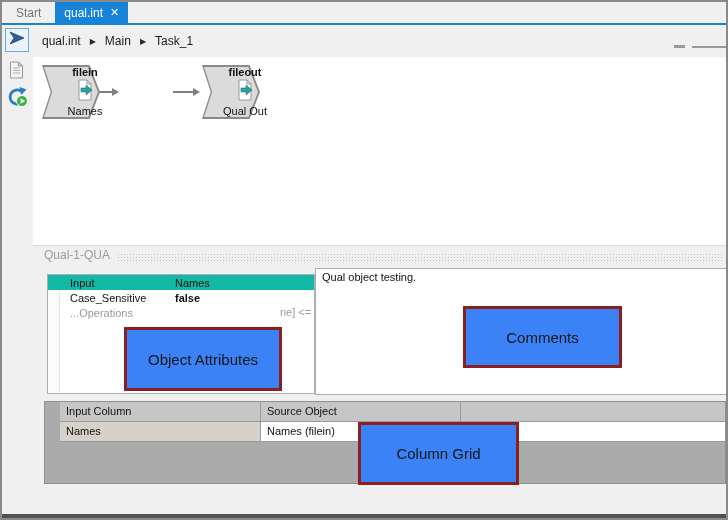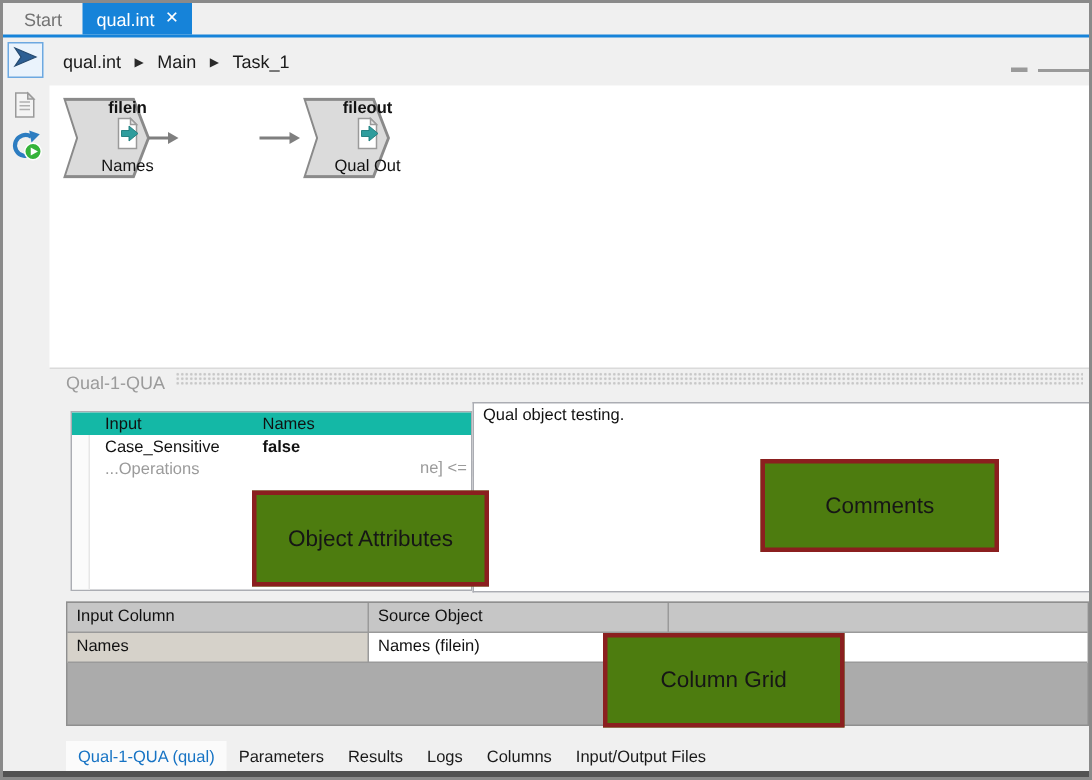--- a/index.html
+++ b/index.html
@@ -32,42 +32,42 @@
     clip-path:polygon(0 0,82% 0,100% 50%,82% 100%,0 100%,15% 50%);}
   .chev .shape-inner{position:absolute;inset:2px;background:#dbdbdb;
     clip-path:polygon(0 0,82% 0,100% 50%,82% 100%,0 100%,15% 50%);}
   .chev .node-title,.chev .node-label,.chev .node-ic{position:relative;z-index:1;margin-left:28px;}
   .node-qual{left:119px;top:66px;width:52px;height:48px;background:#dbdbdb;border:1px solid #8a8a8a;}
   .selection{position:absolute;left:-6px;top:-6px;right:-6px;bottom:-6px;border:2px dashed #57a8f5;}
   .conn-line{position:absolute;height:2px;background:#7f7f7f;}
   .conn-head{position:absolute;width:0;height:0;border-top:4px solid transparent;border-bottom:4px solid transparent;border-left:7px solid #7f7f7f;}
 
   
-  .section-hdr{position:absolute;left:42px;top:246px;right:4px;height:14px;display:flex;align-items:flex-start;font-size:12px;color:#9b9b9b;}
+  .section-hdr{position:absolute;left:42px;top:246px;right:4px;height:14px;display:flex;align-items:flex-end;font-size:12px;color:#9b9b9b;}
   .dots{flex:1;height:9px;margin-left:7px;background-image:radial-gradient(circle,#c6c6c6 0.8px,transparent 0.9px);background-size:3px 3px;}
 
   
   .attrs{position:absolute;left:45px;top:272px;width:268px;height:120px;box-sizing:border-box;background:#fff;border:1px solid #abadb3;}
   .attr-gutter{position:absolute;left:0;top:0;bottom:0;width:11px;background:#fbfbfb;border-right:1px solid #e7e7e7;}
   .arow{position:relative;display:flex;height:15px;align-items:center;padding-left:22px;font-size:11px;color:#111;}
   .arow .aname{width:105px;}
   .arow.hl{background:#14b8a6;}
   .arow.dim{color:#9b9b9b;}
   .arow .afrag{position:absolute;left:232px;top:1px;color:#9b9b9b;white-space:nowrap;}
   .bold{font-weight:bold;}
 
   
   .comments{position:absolute;left:313px;top:266px;right:0;height:127px;box-sizing:border-box;background:#fff;border:1px solid #abadb3;border-right:none;padding:2px 6px;font-size:11px;color:#111;}
 
   
-  .callout{position:absolute;z-index:10;background:#4d7c0f;border:3px solid #8b1f1f;display:flex;align-items:center;justify-content:center;font-size:15px;color:#161616;margin-left:44px;}
+  .callout{position:absolute;z-index:10;background:#3b82f6;border:3px solid #8b1f1f;display:flex;align-items:center;justify-content:center;font-size:15px;color:#161616;}
 
   
   .grid{position:absolute;left:42px;top:399px;right:0;height:83px;box-sizing:border-box;background:#ababab;border:1px solid #8f8f8f;}
-  .grow{display:flex;height:20px;font-size:11px;color:#111;}
+  .grow{display:flex;height:20px;font-size:11px;color:#111;padding-left:15px;}
   .gcell{box-sizing:border-box;padding:3px 6px;border-right:1px solid #9a9a9a;border-bottom:1px solid #9a9a9a;overflow:hidden;white-space:nowrap;}
   .ghead .gcell{background:#c6c6c6;}
   .gc1{width:201px;}
   .gc2{width:200px;}
   .gc3{flex:1;border-right:none;}
   .gdata .gc1{background:#d6d2ca;}
   .gdata .gc2,.gdata .gc3{background:#fff;}
 
   
   .btabs{position:absolute;left:0;right:0;top:492px;height:22px;display:flex;align-items:stretch;padding-left:42px;background:#f0f0f0;font-size:11px;color:#1a1a1a;}
@@ -202,35 +202,15 @@
       <div class="gcell gc2">Source Object</div>
       <div class="gcell gc3"></div>
     </div>
     <div class="grow gdata">
       <div class="gcell gc1">Names</div>
       <div class="gcell gc2">Names (filein)</div>
       <div class="gcell gc3"></div>
     </div>
   </div>
 
-  <div class="btabs">
-    <div class="btab active">
-      <span>Qual-1-QUA (qual)</span>
-    </div>
-    <div class="btab">
-      <span>Parameters</span>
-    </div>
-    <div class="btab">
-      <span>Results</span>
-    </div>
-    <div class="btab">
-      <span>Logs</span>
-    </div>
-    <div class="btab">
-      <span>Columns</span>
-    </div>
-    <div class="btab">
-      <span>Input/Output Files</span>
-    </div>
-  </div>
 
   <div class="bottombar"></div>
 </div>
 
 </body></html>

